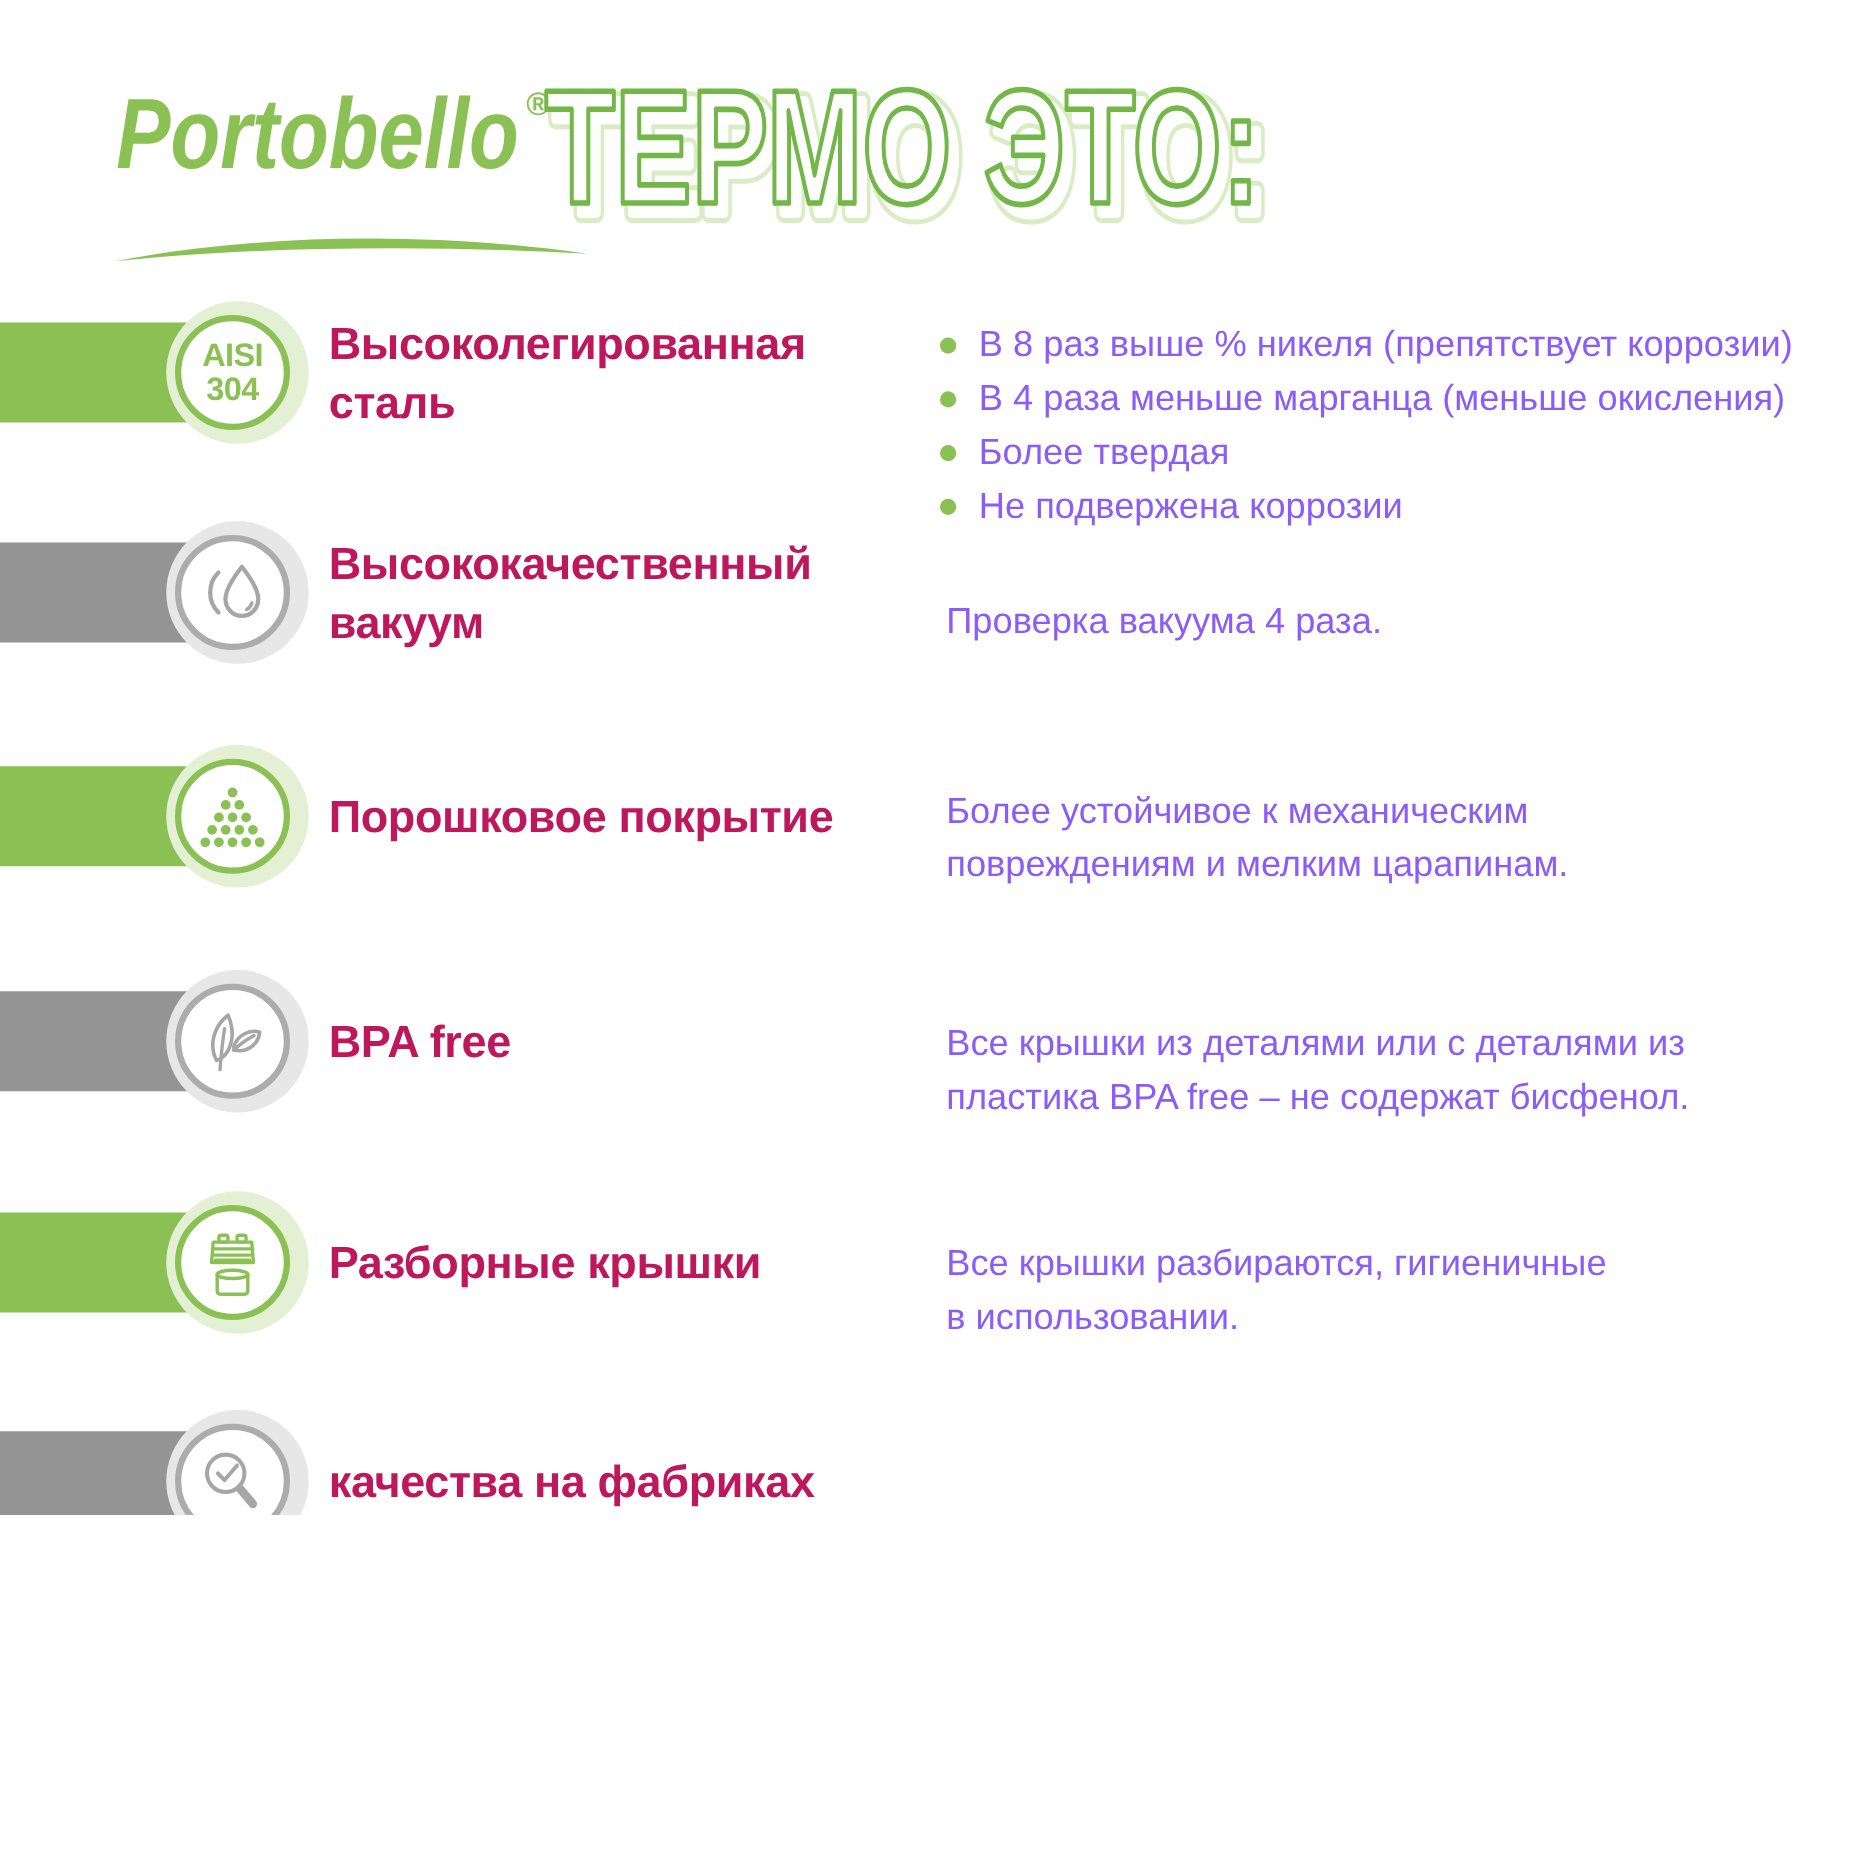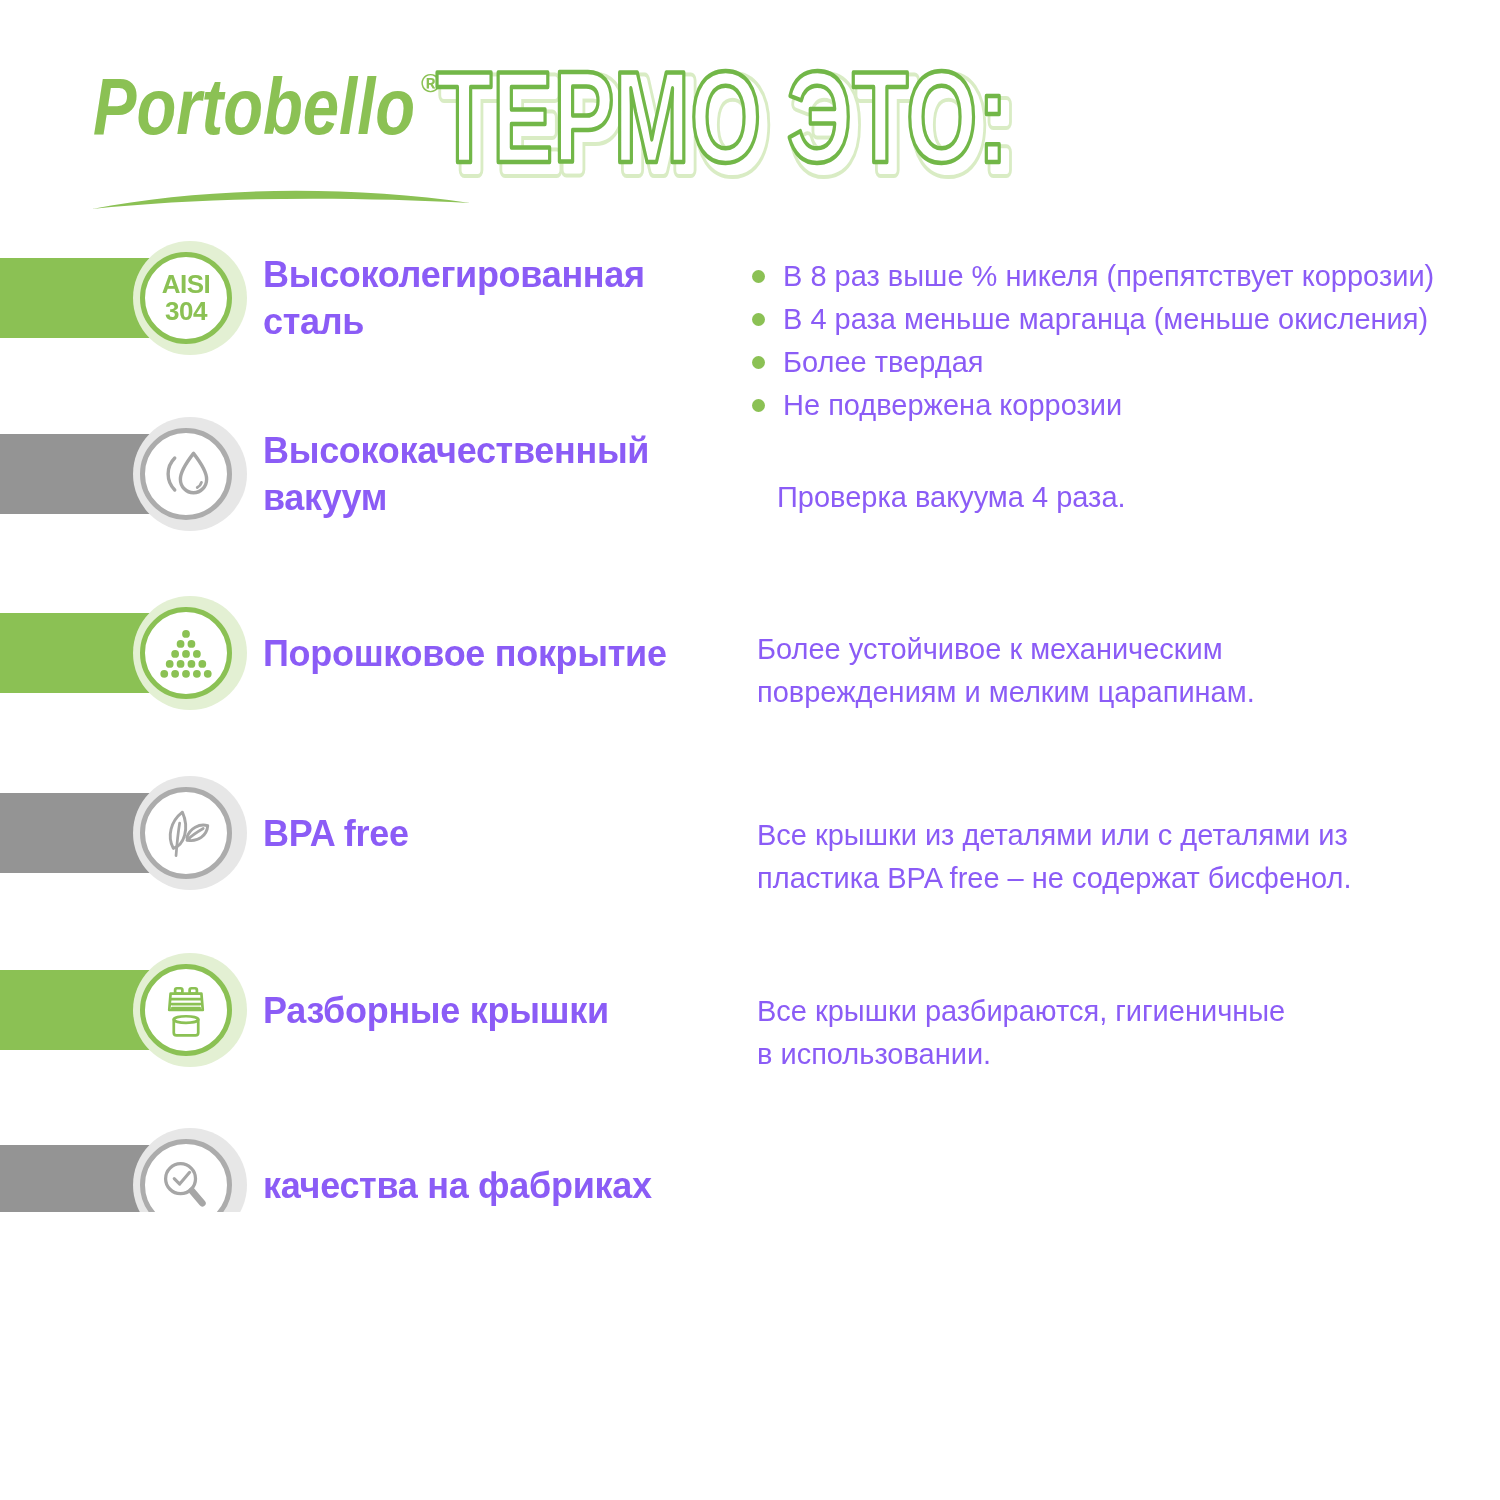--- a/index.html
+++ b/index.html
@@ -30,25 +30,25 @@
   .circ{position:absolute;left:140px;top:-6px;width:92px;height:92px;border-radius:50%;
         background:#fff;box-sizing:border-box;border:5px solid;display:flex;
         align-items:center;justify-content:center;}
   .accent-green .circ{border-color:#8BC154;}
   .accent-gray  .circ{border-color:#ACACAC;}
 
   .aisi{font-weight:bold;font-size:26px;line-height:27px;color:#8BC154;text-align:center;letter-spacing:-0.5px;}
 
   .title{position:absolute;left:263px;top:50%;transform:translateY(-50%);
          font-size:36px;font-weight:bold;line-height:47px;letter-spacing:-0.3px;
-         color:#8b5cf6;white-space:nowrap;}
+         color:#be185d;white-space:nowrap;}
 
   .rtext{position:absolute;left:757px;font-size:29px;line-height:43px;color:#8b5cf6;white-space:nowrap;}
   .row-1 .rtext{left:752px;top:-3px;}
-  .row-2 .rtext{top:42px;margin-left:20px;}
+  .row-2 .rtext{top:42px;}
   .row-3 .rtext{top:15px;}
   .row-4 .rtext{top:21px;}
   .row-5 .rtext{top:20px;}
 
   .bullets{margin:0;padding:0;list-style:none;}
   .bullet{display:flex;align-items:flex-start;}
   .dot{flex:none;width:13px;height:13px;border-radius:50%;background:#8BC154;margin:15px 18px 0 0;}
 
   .icon-svg{display:block;}
 </style>

